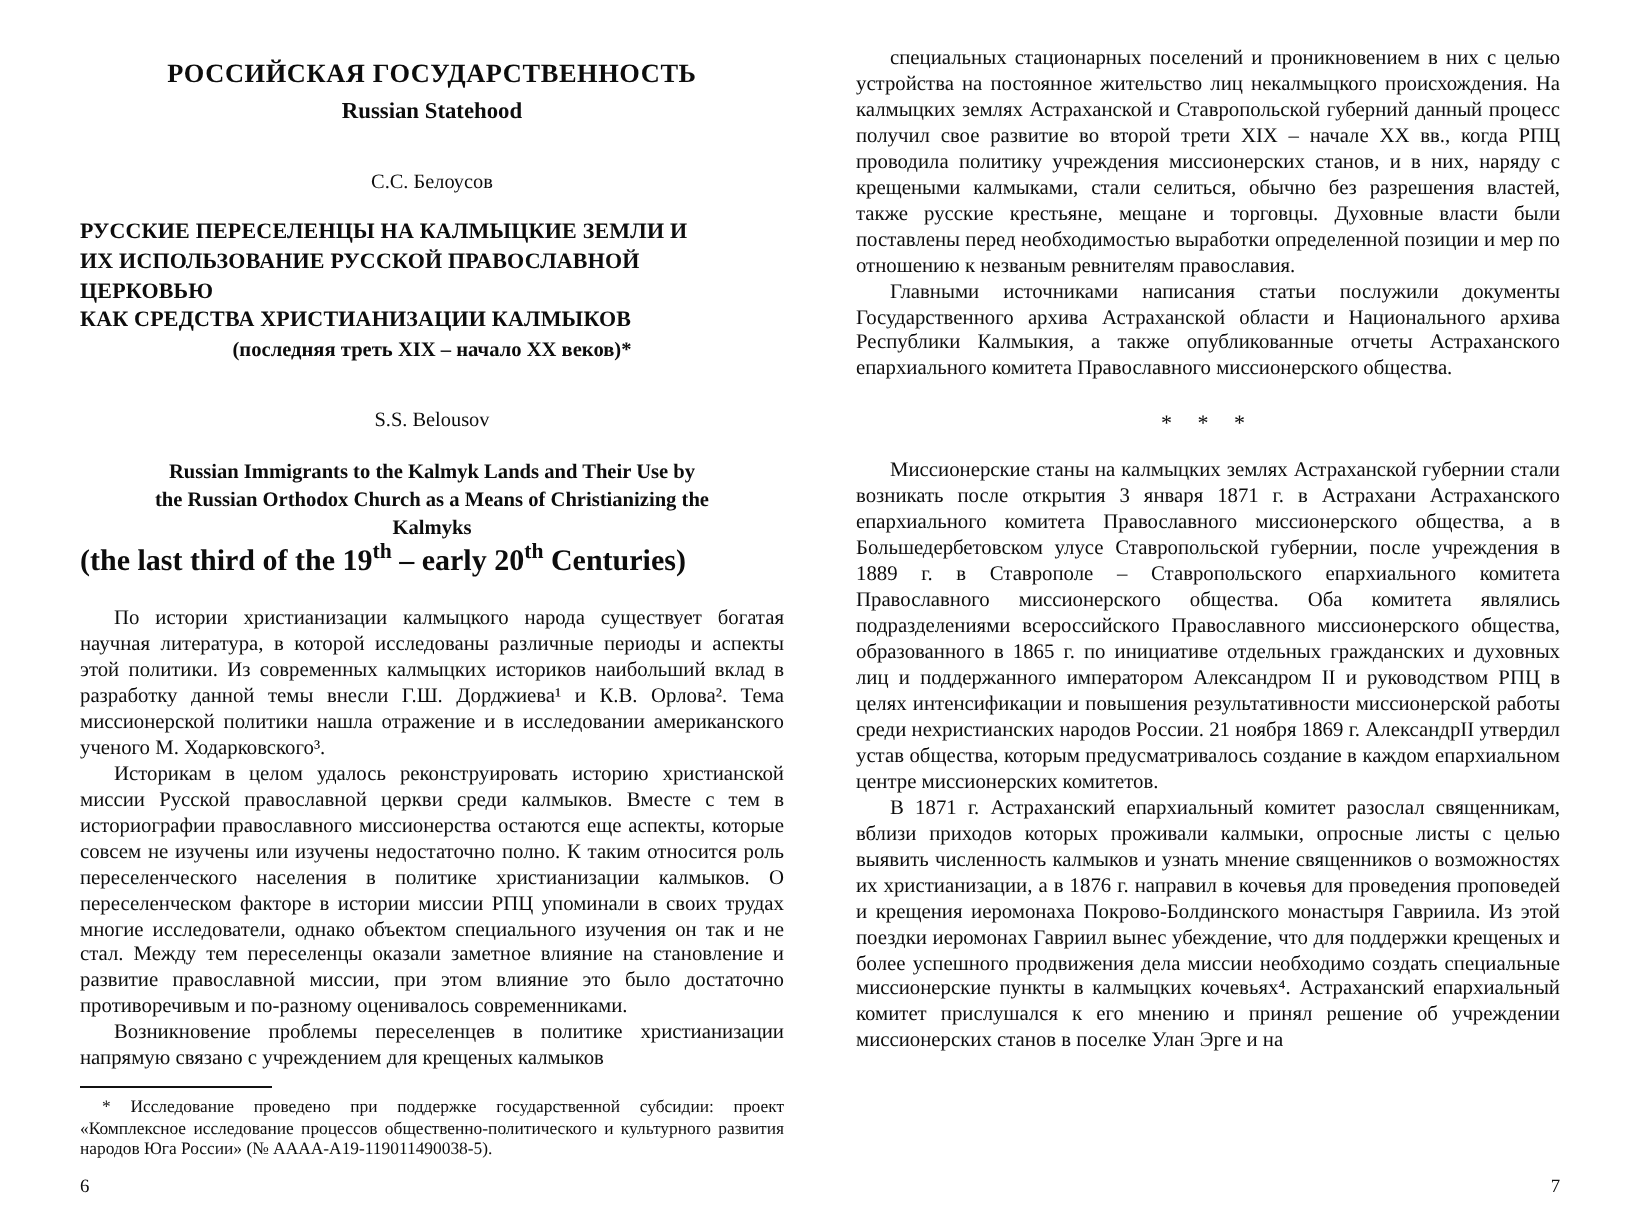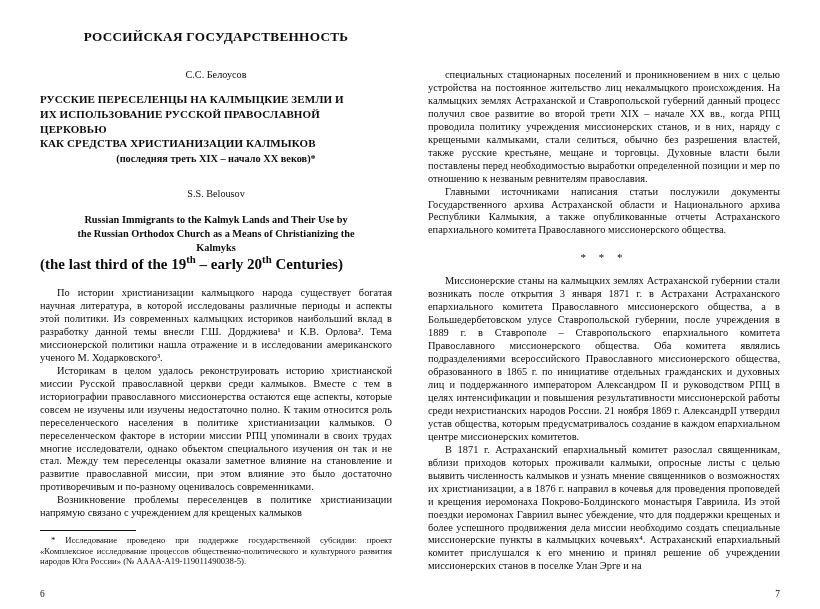--- a/index.html
+++ b/index.html
@@ -27,21 +27,20 @@
     gap: 36px;
     height: 545px;
   }
   .col {
     width: 352px;
     display: flex;
     flex-direction: column;
   }
   .col-right {
     padding-top: 2px;
-    margin-top: 45px;
   }
 
   
   .main-title {
     text-align: center;
     font-size: 13.2px;
     font-weight: bold;
     letter-spacing: 0.3px;
     margin: 6px 0 0 0;
     line-height: 1.3;
@@ -139,20 +138,21 @@
 </head>
 <body>
 
 <div class="page">
 
   <div class="columns">
 
     <div class="col col-left">
 
       <div class="main-title">РОССИЙСКАЯ ГОСУДАРСТВЕННОСТЬ</div>
+      <div class="main-title-en">Russian Statehood</div>
 
       <div class="author-ru">С.С. Белоусов</div>
 
       <div class="article-title-ru">
         <div>РУССКИЕ ПЕРЕСЕЛЕНЦЫ НА КАЛМЫЦКИЕ ЗЕМЛИ И</div>
         <div>ИХ ИСПОЛЬЗОВАНИЕ РУССКОЙ ПРАВОСЛАВНОЙ</div>
         <div>ЦЕРКОВЬЮ</div>
         <div>КАК СРЕДСТВА ХРИСТИАНИЗАЦИИ КАЛМЫКОВ</div>
       </div>
       <div class="article-sub-ru">(последняя треть XIX – начало XX веков)*</div>

